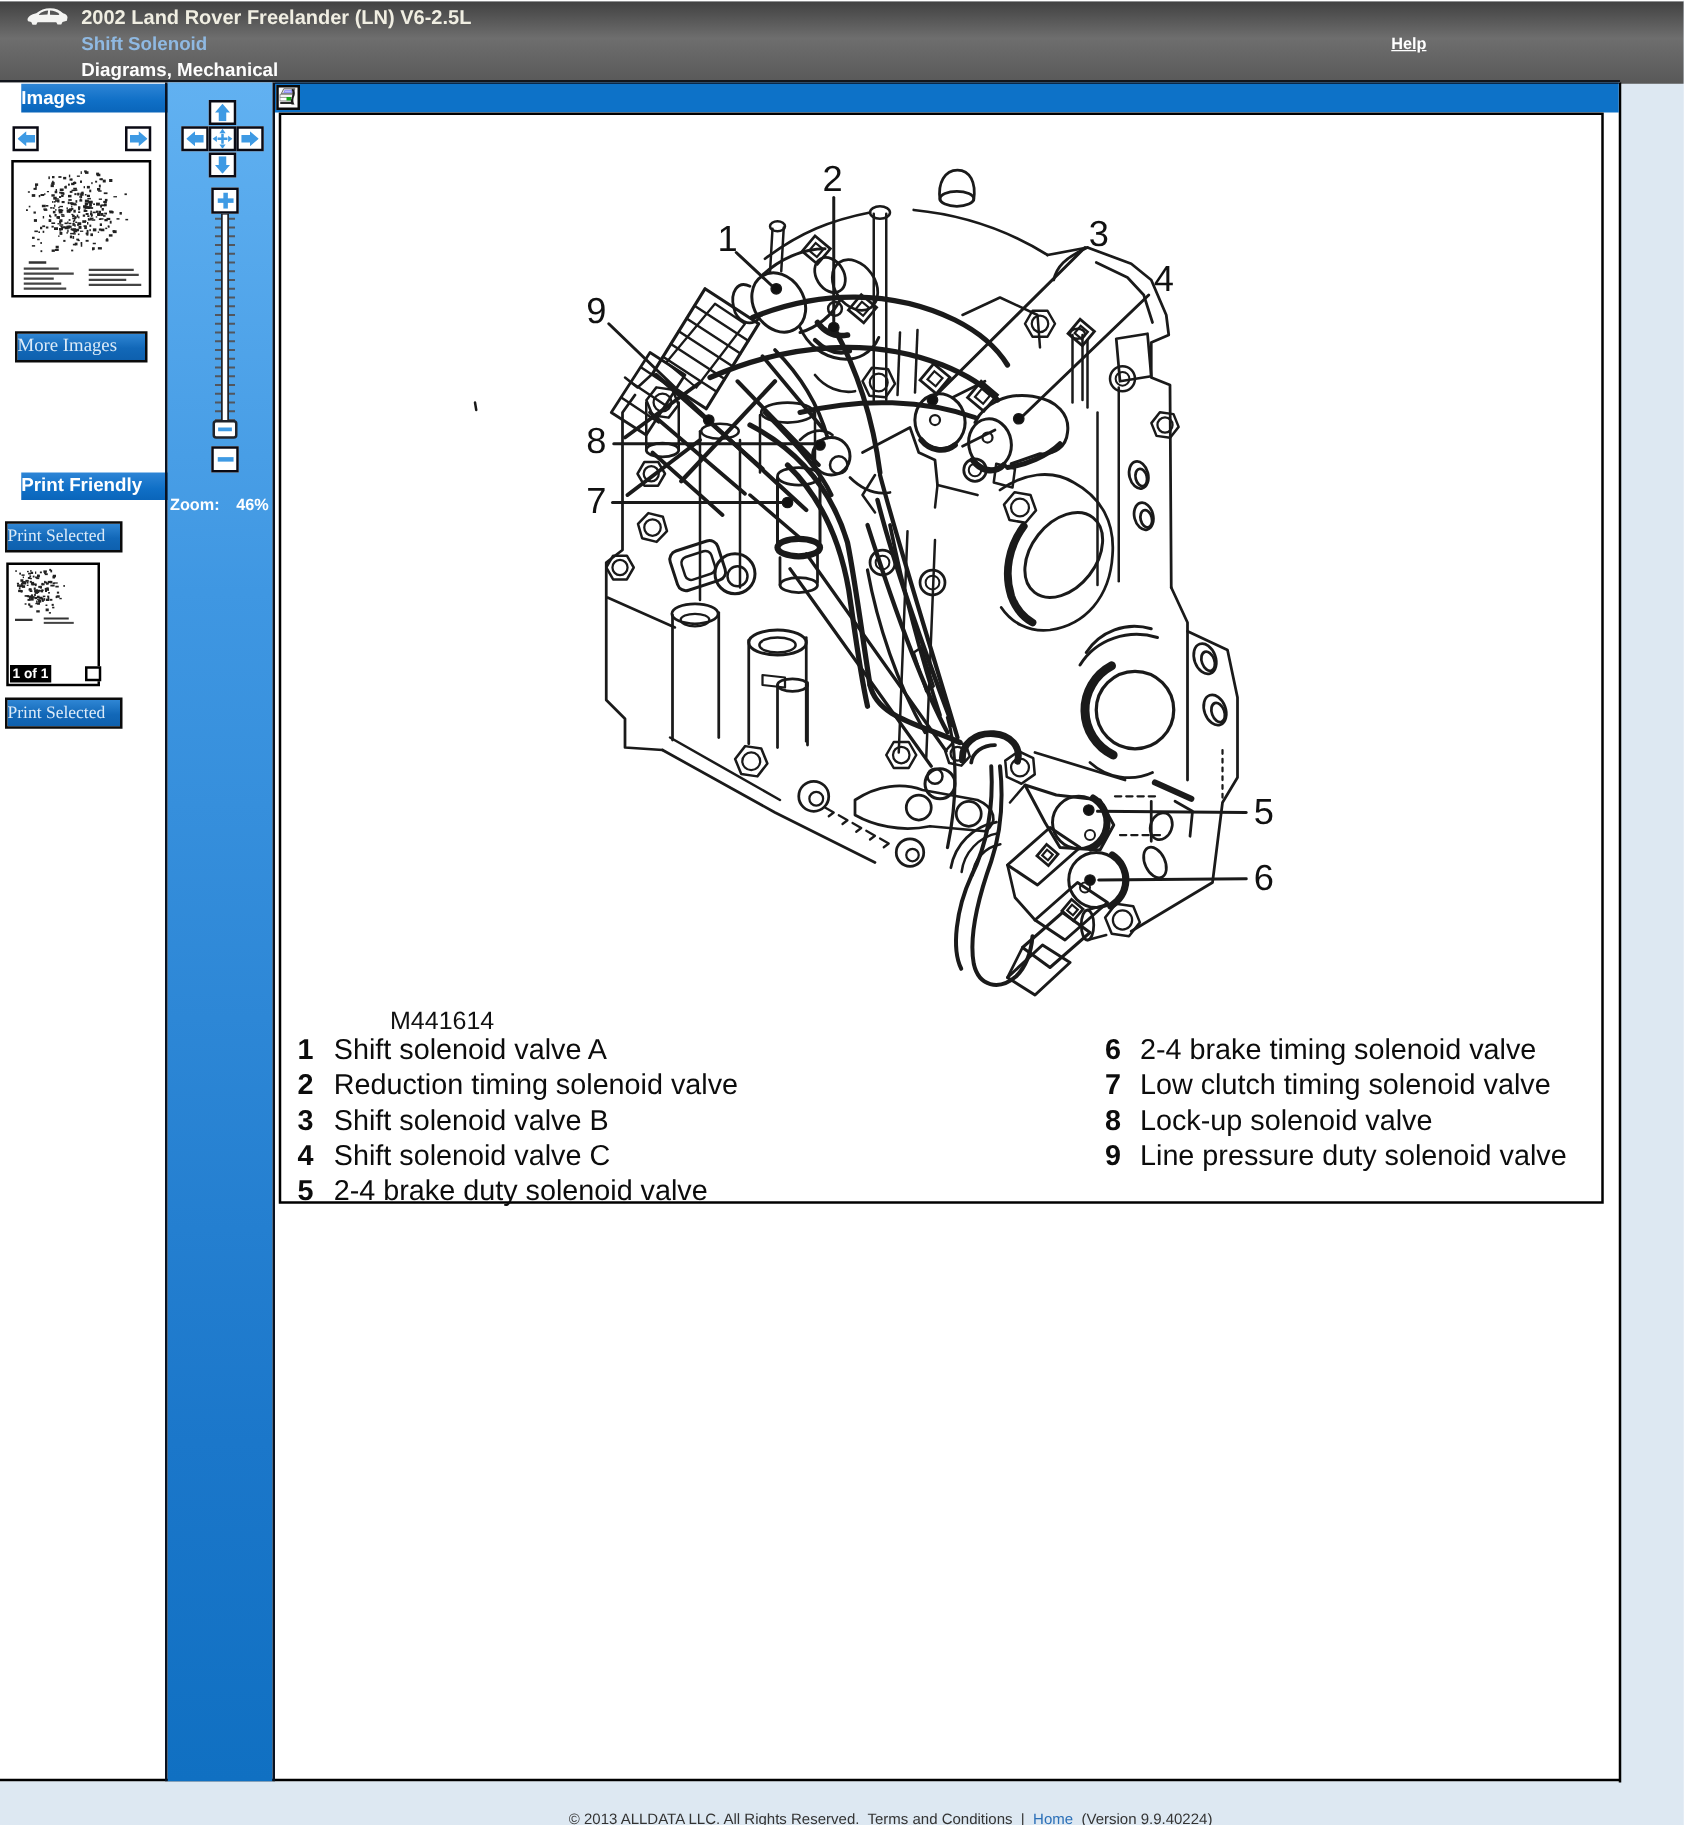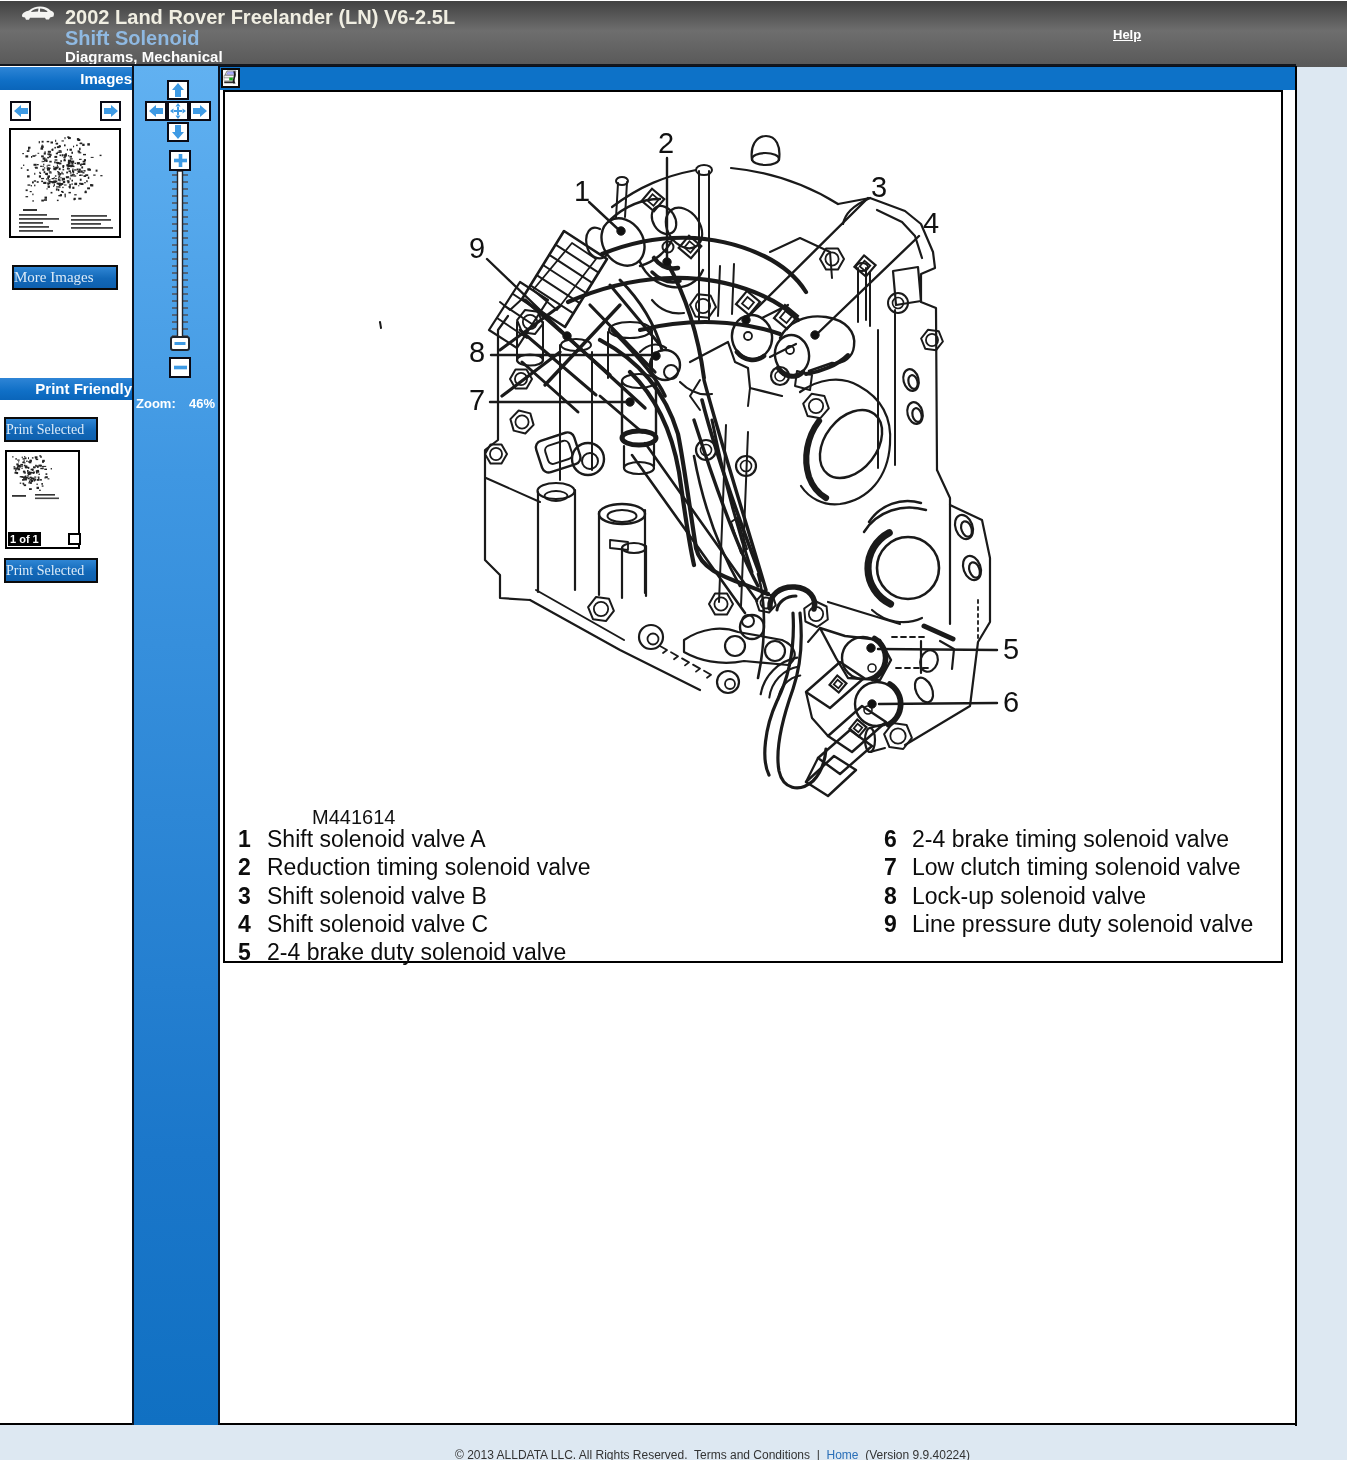--- a/index.html
+++ b/index.html
@@ -1,32 +1,32 @@
 <!DOCTYPE html>
 <html><head>
 <meta charset="utf-8">
 <style>
   html,body{margin:0;padding:0;}
   body{width:1347px;height:1460px;background:#dde8f2;font-family:"Liberation Sans",sans-serif;overflow:hidden;position:relative;-webkit-font-smoothing:antialiased;}
   .abs{position:absolute;}
   .btn-blue{background:linear-gradient(180deg,#2f86d4 0%,#1268b8 55%,#0e60ae 100%);border:2px solid #0b0b0b;color:#dcebf8;text-align:left;box-sizing:border-box;white-space:nowrap;overflow:hidden;font-family:Liberation Serif, serif;}
-  .panel-hdr{background:linear-gradient(180deg,#2e85d6 0%,#0f6fc6 60%,#0a65ba 100%);color:#fff;font-weight:bold;font-size:15px;text-align:right;box-sizing:border-box;}
+  .panel-hdr{background:linear-gradient(180deg,#2e85d6 0%,#0f6fc6 60%,#0a65ba 100%);color:#fff;font-weight:bold;font-size:15px;text-align:left;box-sizing:border-box;margin-left:17px;}
   .arrow-btn{background:#fff;border:2px solid #0a0a14;box-sizing:border-box;display:flex;align-items:center;justify-content:center;}
 </style>
 </head>
 <body>
 
 <div class="abs" style="left:0;top:0;width:1347px;height:66px;background:linear-gradient(180deg,#414141 0%,#6e6e6e 45%,#585858 100%);border-top:1px solid #fff;">
   <svg class="abs" style="left:20px;top:4px;" width="35" height="16" viewBox="0 0 35 16">
     <path d="M2 11 C2 8 5 6.5 9 5.5 C12 3.2 16 1.6 20 1.6 C24.5 1.6 28 3.2 30.5 5.5 C33 6.2 34 7.5 34 9 L33.5 11.5 L30 12.5 L29 14.5 L26 14.5 L25 12.8 L10 12.8 L9 14.8 L6 14.8 L5 12.5 L2.5 12 Z" fill="#f4f4f2"></path>
     <path d="M11.5 6.2 C13.5 4.4 16 3.4 18.5 3.4 L18 6.6 L11 7 Z" fill="#555"></path>
     <path d="M20 3.4 C23 3.4 25.5 4.5 27.5 6.2 L27 7 L20 6.8 Z" fill="#555"></path>
   </svg>
-  <div class="abs" style="left:65px;top:5px;font-size:20px;font-weight:bold;color:#f0eee2;">2002 Land Rover Freelander (LN) V6-2.5L</div>
-  <div class="abs" style="left:65px;top:26px;font-size:20px;font-weight:bold;color:#8fb9e2;">Shift Solenoid</div>
+  <div class="abs" style="left:65px;top:5px;font-size:16px;font-weight:bold;color:#f0eee2;">2002 Land Rover Freelander (LN) V6-2.5L</div>
+  <div class="abs" style="left:65px;top:26px;font-size:15px;font-weight:bold;color:#8fb9e2;">Shift Solenoid</div>
   <div class="abs" style="left:65px;top:47px;font-size:15px;font-weight:bold;color:#fdfdfd;">Diagrams, Mechanical</div>
   <div class="abs" style="left:1113px;top:26px;font-size:13px;font-weight:bold;color:#fff;text-decoration:underline;">Help</div>
 </div>
 
 <div class="abs" style="left:0;top:64px;width:1296px;height:2px;background:#12161d;"></div>
 
 <div class="abs" style="left:0;top:66px;width:1296px;height:1359px;background:#fff;border-bottom:2px solid #000;box-sizing:border-box;"></div>
 
 <div class="abs" style="left:1295px;top:66px;width:2px;height:1360px;background:#000;"></div>
 

